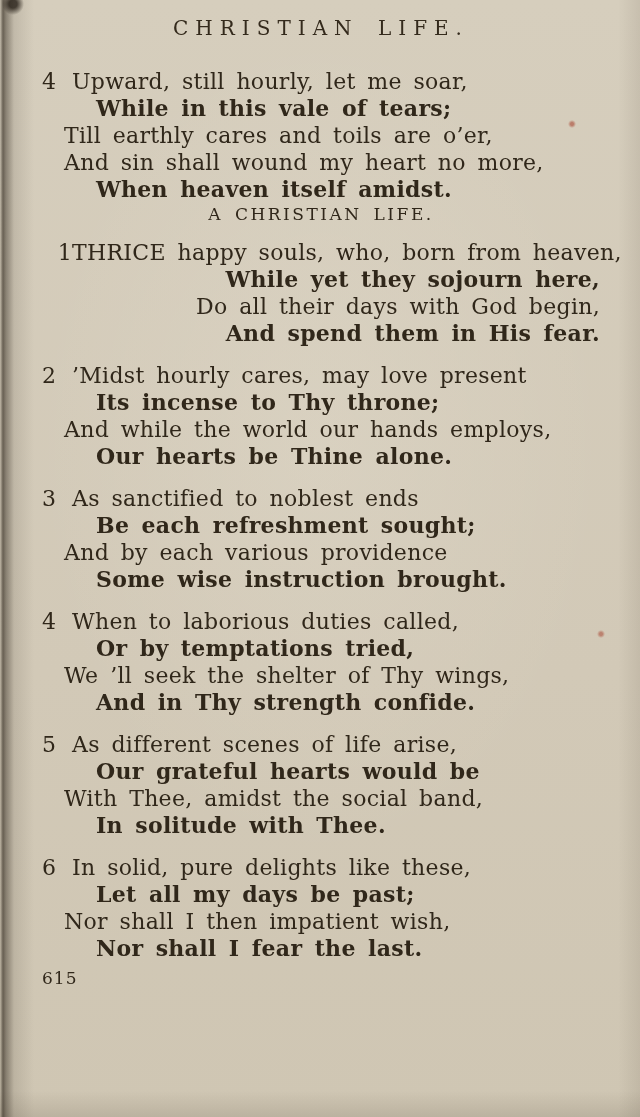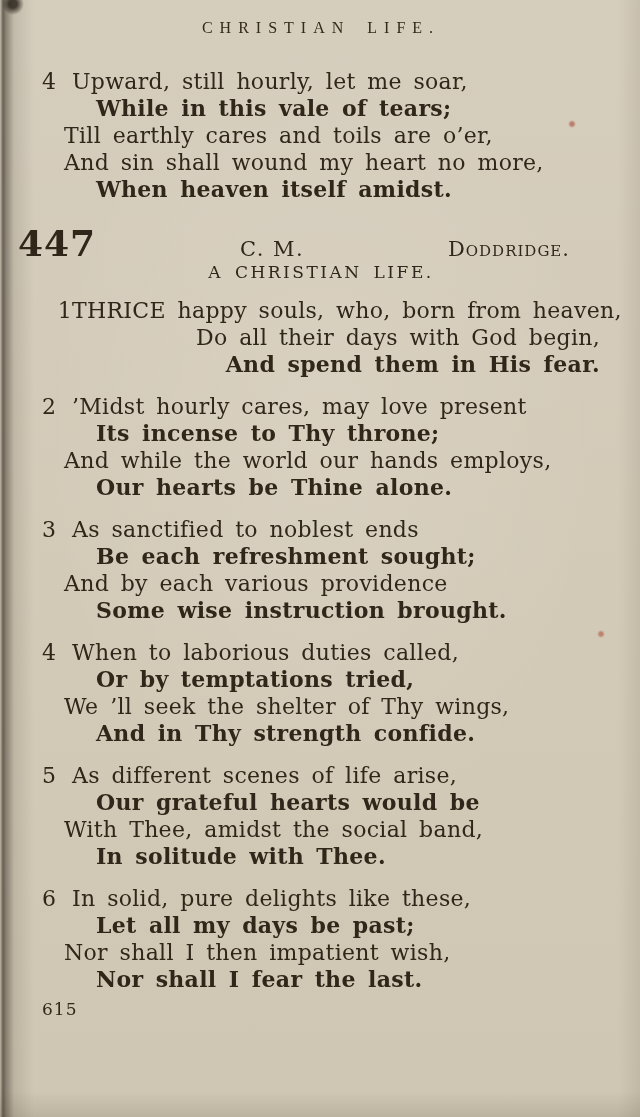--- a/index.html
+++ b/index.html
@@ -19,26 +19,25 @@
       radial-gradient(ellipse 60% 50% at 50% 40%, rgba(255,252,242,.12), rgba(255,252,242,0) 75%),
       linear-gradient(180deg, #d6cebd 0%, #d2c9b7 60%, #cfc6b3 100%);
   }
   .page {
     position:absolute; inset:0;
     padding:16px 40px 0 42px;
     box-sizing:border-box;
   }
   .running-head {
     text-align:center;
-    font-size:16px;
+    font-size:20px;
     line-height:24px;
     letter-spacing:7px;
     word-spacing:6px;
     color:#342a1c;
-    font-family:Liberation Serif, serif;
   }
   .verse { }
   .prev-verse { margin-top:28px; }
   .vline {
     font-size:22px;
     line-height:27px;
     letter-spacing:.3px;
     word-spacing:.2em;
     padding-left:22px;
     white-space:nowrap;
@@ -98,34 +97,30 @@
   <div class="verse prev-verse">
     <div class="vline vfirst">
       <span class="vnum">4</span><span>Upward, still hourly, let me soar,</span>
     </div>
     <div class="vline indent">While in this vale of tears;</div>
     <div class="vline">Till earthly cares and toils are o’er,</div>
     <div class="vline">And sin shall wound my heart no more,</div>
     <div class="vline indent">When heaven itself amidst.</div>
   </div>
 
-  <div class="hymn-heading">
-    <span class="hymn-number">447</span>
-    <span class="hymn-meter">C. M.</span>
-    <span class="hymn-author">Doddridge.</span>
-  </div>
 
   <div class="hymn-title">A CHRISTIAN LIFE.</div>
 
   <div class="hymn-verses">
 
     <div class="verse">
       <div class="vline vfirst">
         <span class="vnum">1</span><span>THRICE happy souls, who, born from heaven,</span>
       </div>
+      <div class="vline indent">While yet they sojourn here,</div>
       <div class="vline">Do all their days with God begin,</div>
       <div class="vline indent">And spend them in His fear.</div>
     </div>
 
     <div class="verse">
       <div class="vline vfirst">
         <span class="vnum">2</span><span>’Midst hourly cares, may love present</span>
       </div>
       <div class="vline indent">Its incense to Thy throne;</div>
       <div class="vline">And while the world our hands employs,</div>

